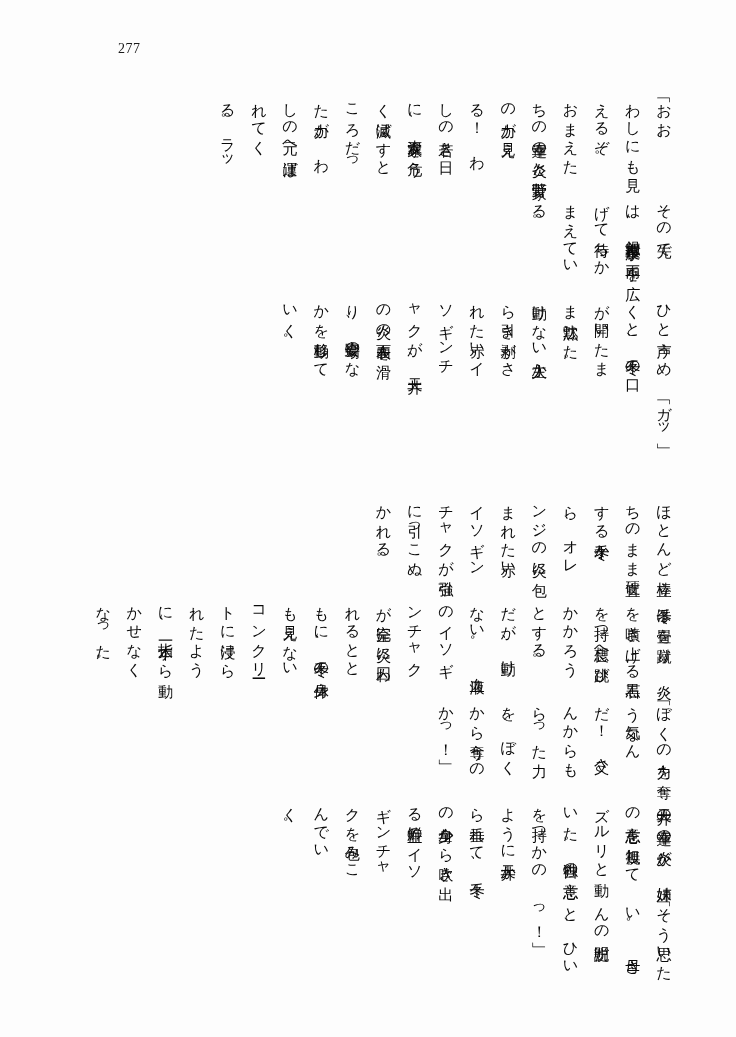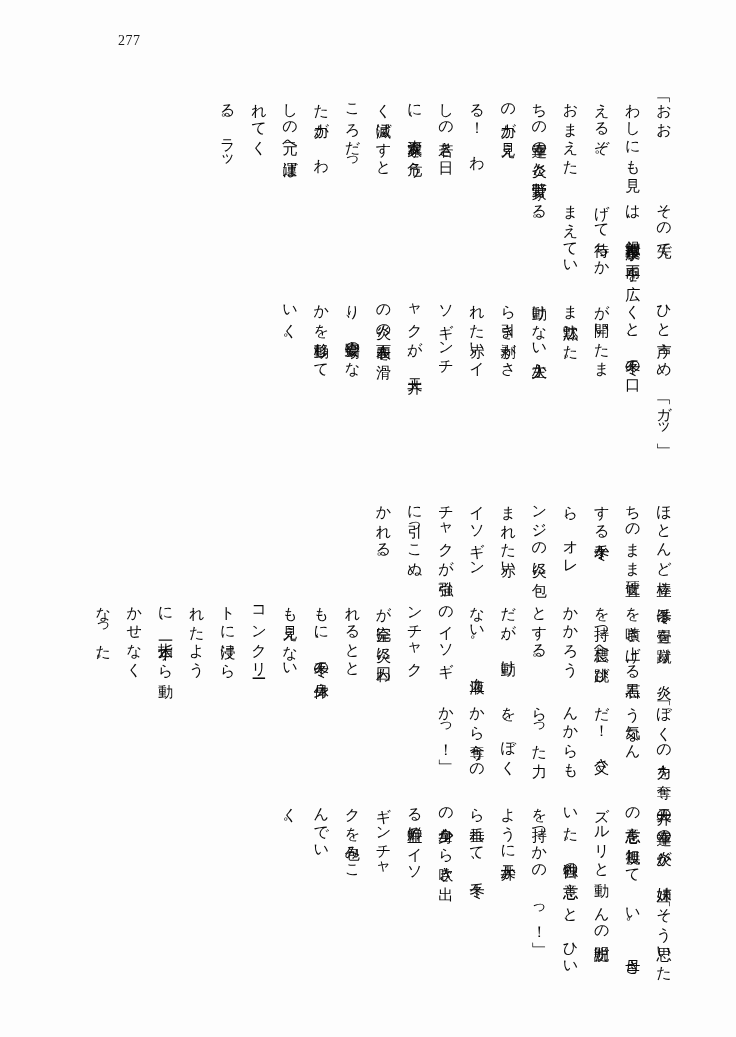--- a/index.html
+++ b/index.html
@@ -15,21 +15,21 @@
     position: relative;
     overflow: hidden;
   }
   .page {
     position: absolute;
     inset: 0;
     background: #fdfdfd;
   }
   .page-number {
     position: absolute;
-    top: 33px;
+    top: 41px;
     left: 118px;
     font-size: 14px;
     letter-spacing: 0.5px;
     color: #1a1a1a;
     font-family: "Liberation Serif", "DejaVu Serif", serif;
   }
   .body-text {
     position: absolute;
     top: 78px;
     left: 60px;

